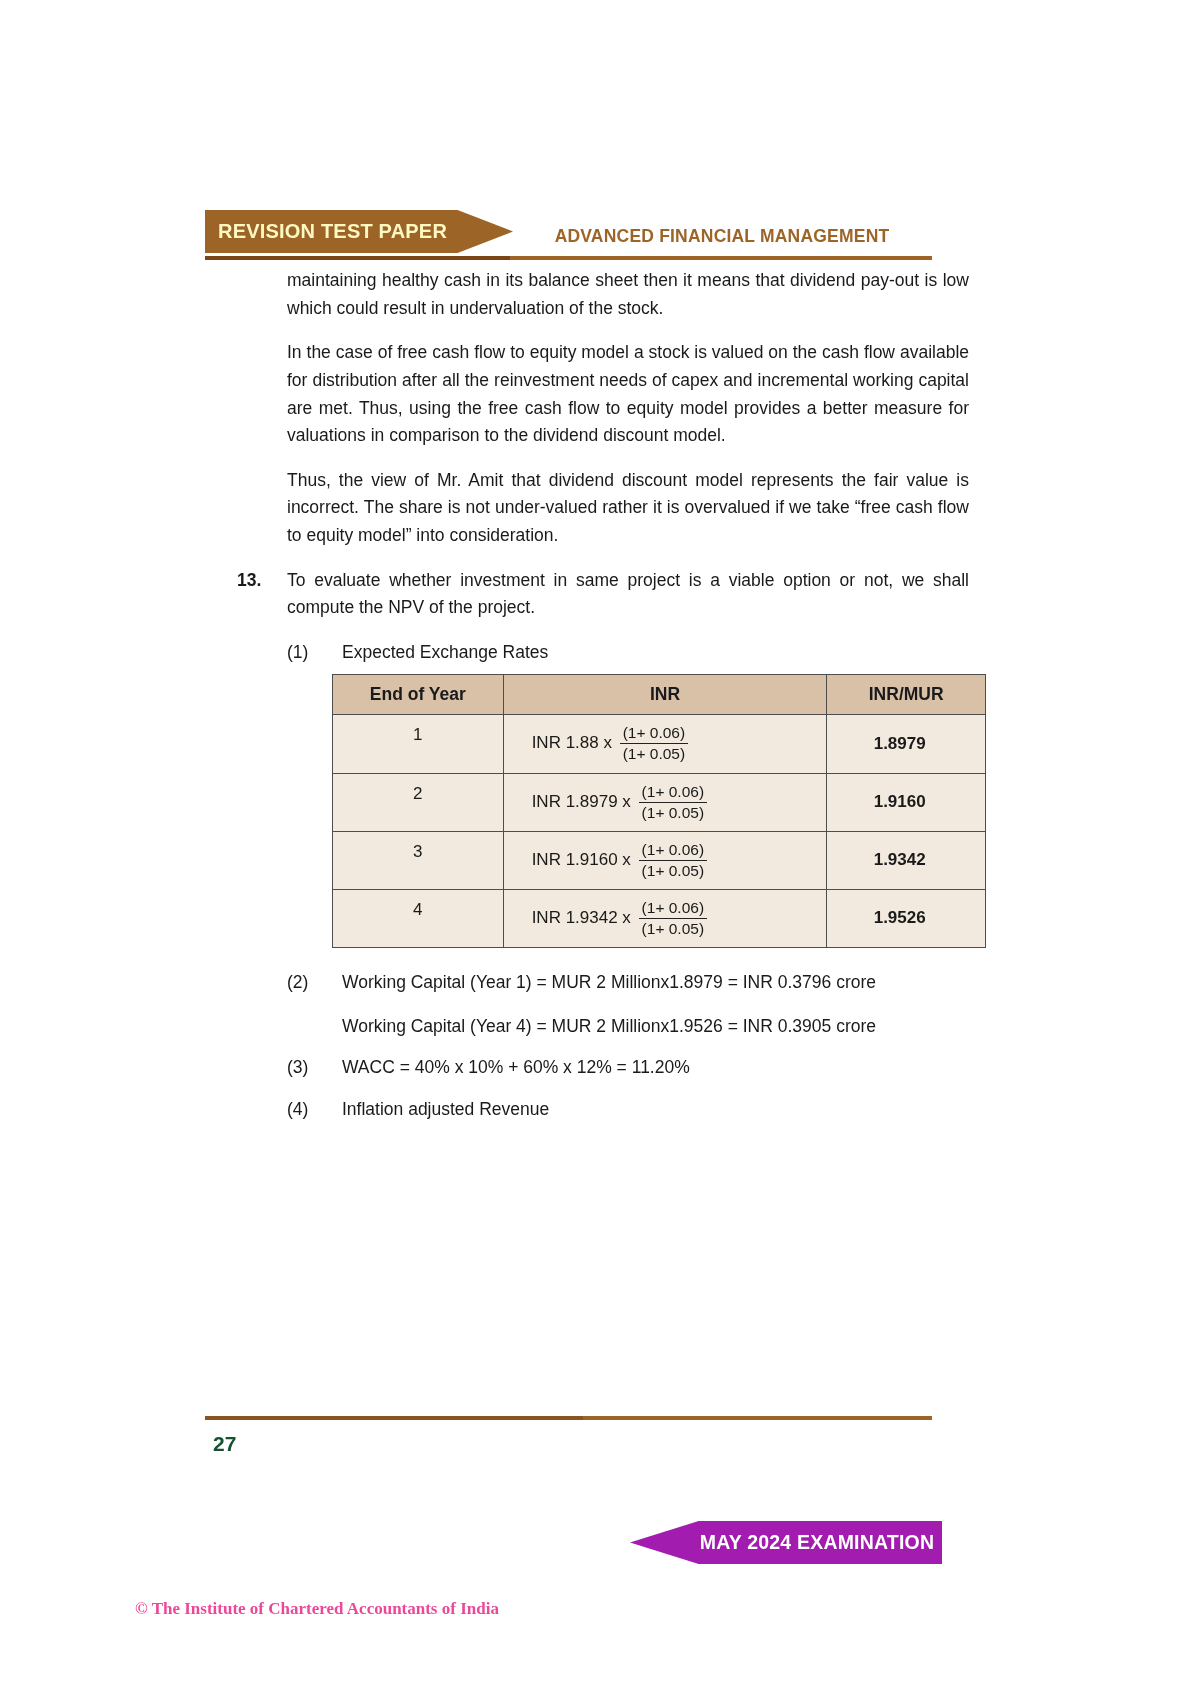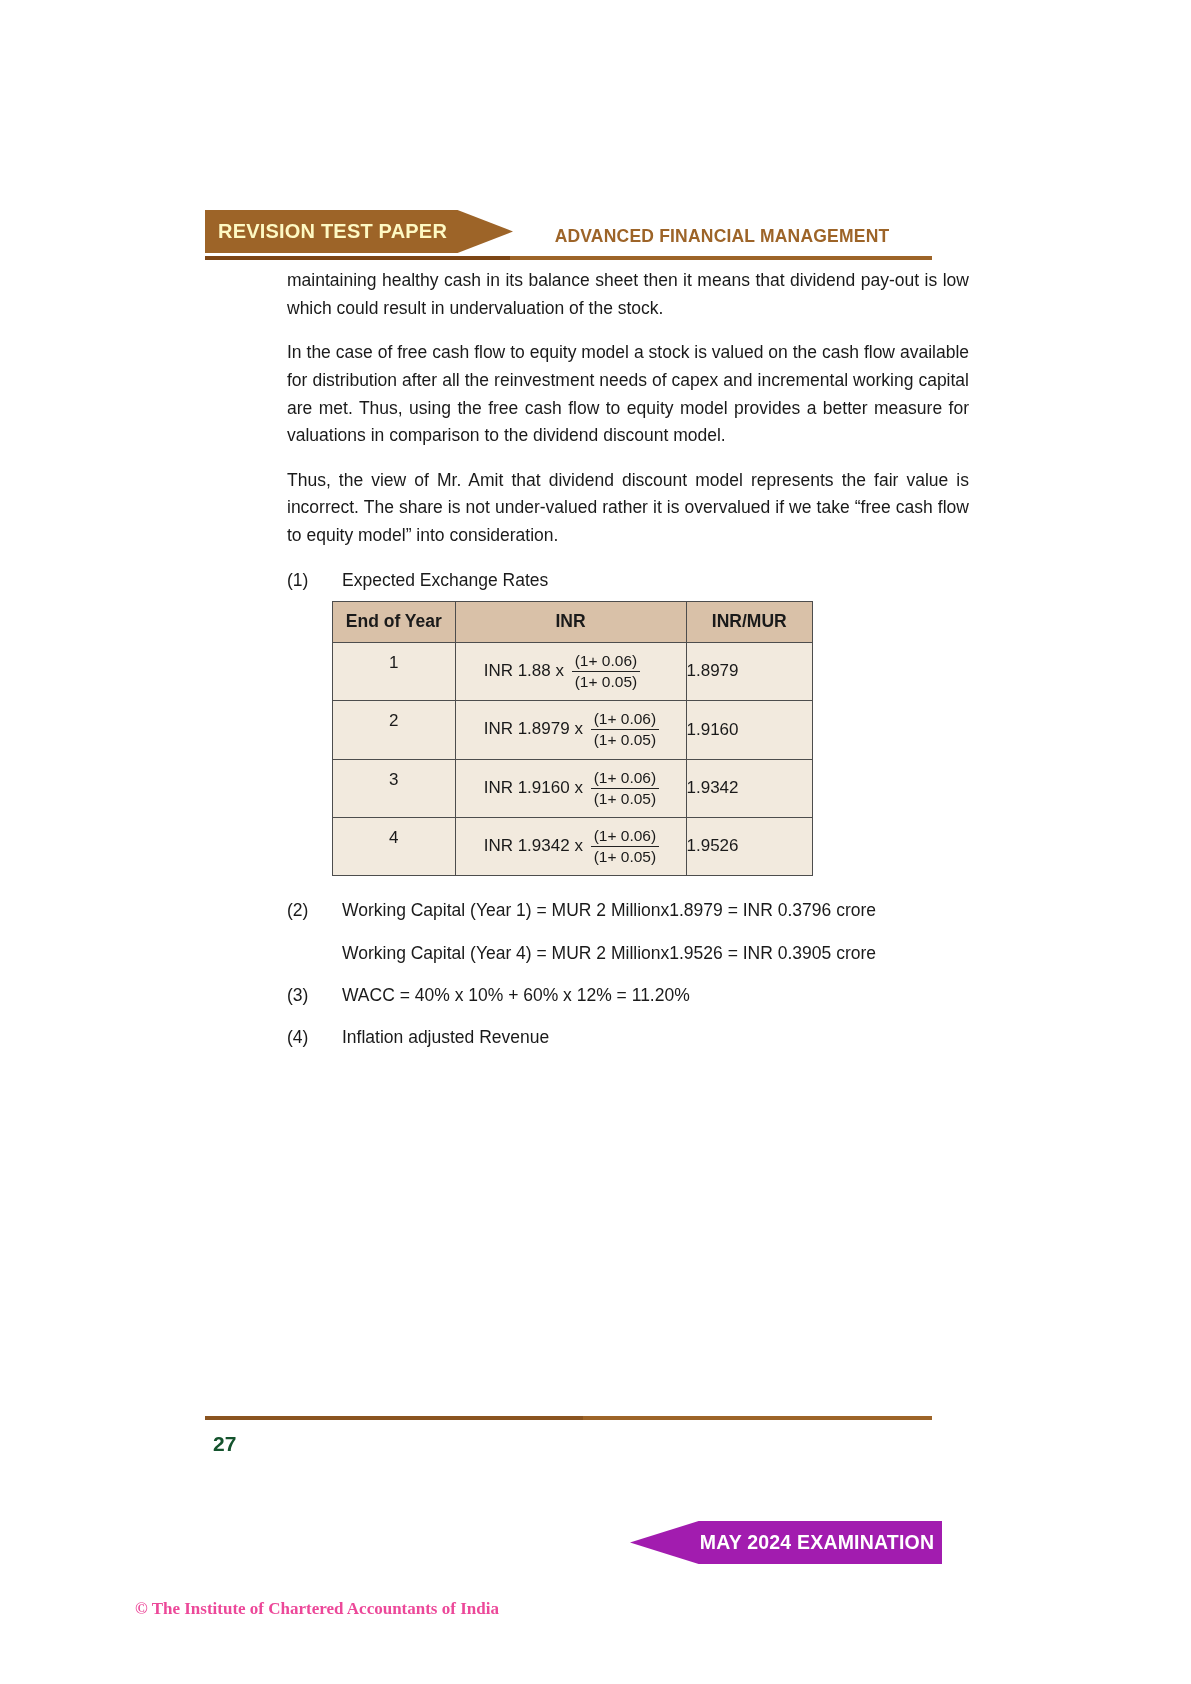--- a/index.html
+++ b/index.html
@@ -50,38 +50,38 @@
   .sub { display:flex; margin-left:50px; margin-bottom:14px; }
   .sub .snum { flex:0 0 55px; }
   .sub .stext { flex:1; }
   .sub .stext .wline { margin-bottom:15.5px; }
   .sub .stext .wline:last-child { margin-bottom:0; }
 
   
   .xtable {
     margin:7px 0 21px 95px;
     border-collapse:collapse;
-    width:481px;
+    width:654px;
     font-size:17px;
   }
   .xtable th, .xtable td {
     border:1px solid #4d4d4d;
   }
   .xtable th {
     background:#D9C1A8;
     font-weight:bold; text-align:center;
     padding:6px 4px; font-size:17.5px;
   }
   .xtable td { background:#F2EADE; }
   .xtable .col-year { width:156px; }
   .xtable .col-inr  { width:296px; }
   .xtable .col-rate { width:145px; }
   .td-year { text-align:center; vertical-align:top; padding-top:7px; }
   .td-inr  { vertical-align:middle; padding:8px 0 8px 28px; }
-  .td-rate { text-align:left; vertical-align:middle; padding-right:13px; }
+  .td-rate { text-align:center; vertical-align:middle; padding-right:13px;font-weight:bold; }
   .frac {
     display:inline-block; vertical-align:middle;
     text-align:center; font-size:15.5px; line-height:1.3;
     margin-left:3px;
   }
   .frac .ftop { display:block; padding:0 3px; }
   .frac .fbot { display:block; border-top:1.6px solid #222; padding:0 3px; }
 
   
   .ftr-rule {
@@ -119,20 +119,24 @@
   </div>
   <div class="hdr-title">ADVANCED FINANCIAL MANAGEMENT</div>
   <div class="hdr-rule"></div>
 
   <div class="body">
 
     <div class="para">maintaining healthy cash in its balance sheet then it means that dividend pay-out is low which could result in undervaluation of the stock.</div>
     <div class="para">In the case of free cash flow to equity model a stock is valued on the cash flow available for distribution after all the reinvestment needs of capex and incremental working capital are met. Thus, using the free cash flow to equity model provides a better measure for valuations in comparison to the dividend discount model.</div>
     <div class="para">Thus, the view of Mr. Amit that dividend discount model represents the fair value is incorrect. The share is not under-valued rather it is overvalued if we take “free cash flow to equity model” into consideration.</div>
 
+    <div class="item">
+      <div class="inum">13.</div>
+      <div class="itext">To evaluate whether investment in same project is a viable option or not, we shall compute the NPV of the project.</div>
+    </div>
 
 
     <div class="sub" style="margin-bottom:7px;">
       <div class="snum">(1)</div>
       <div class="stext">Expected Exchange Rates</div>
     </div>
 
     <table class="xtable">
       <colgroup>
         <col class="col-year">

